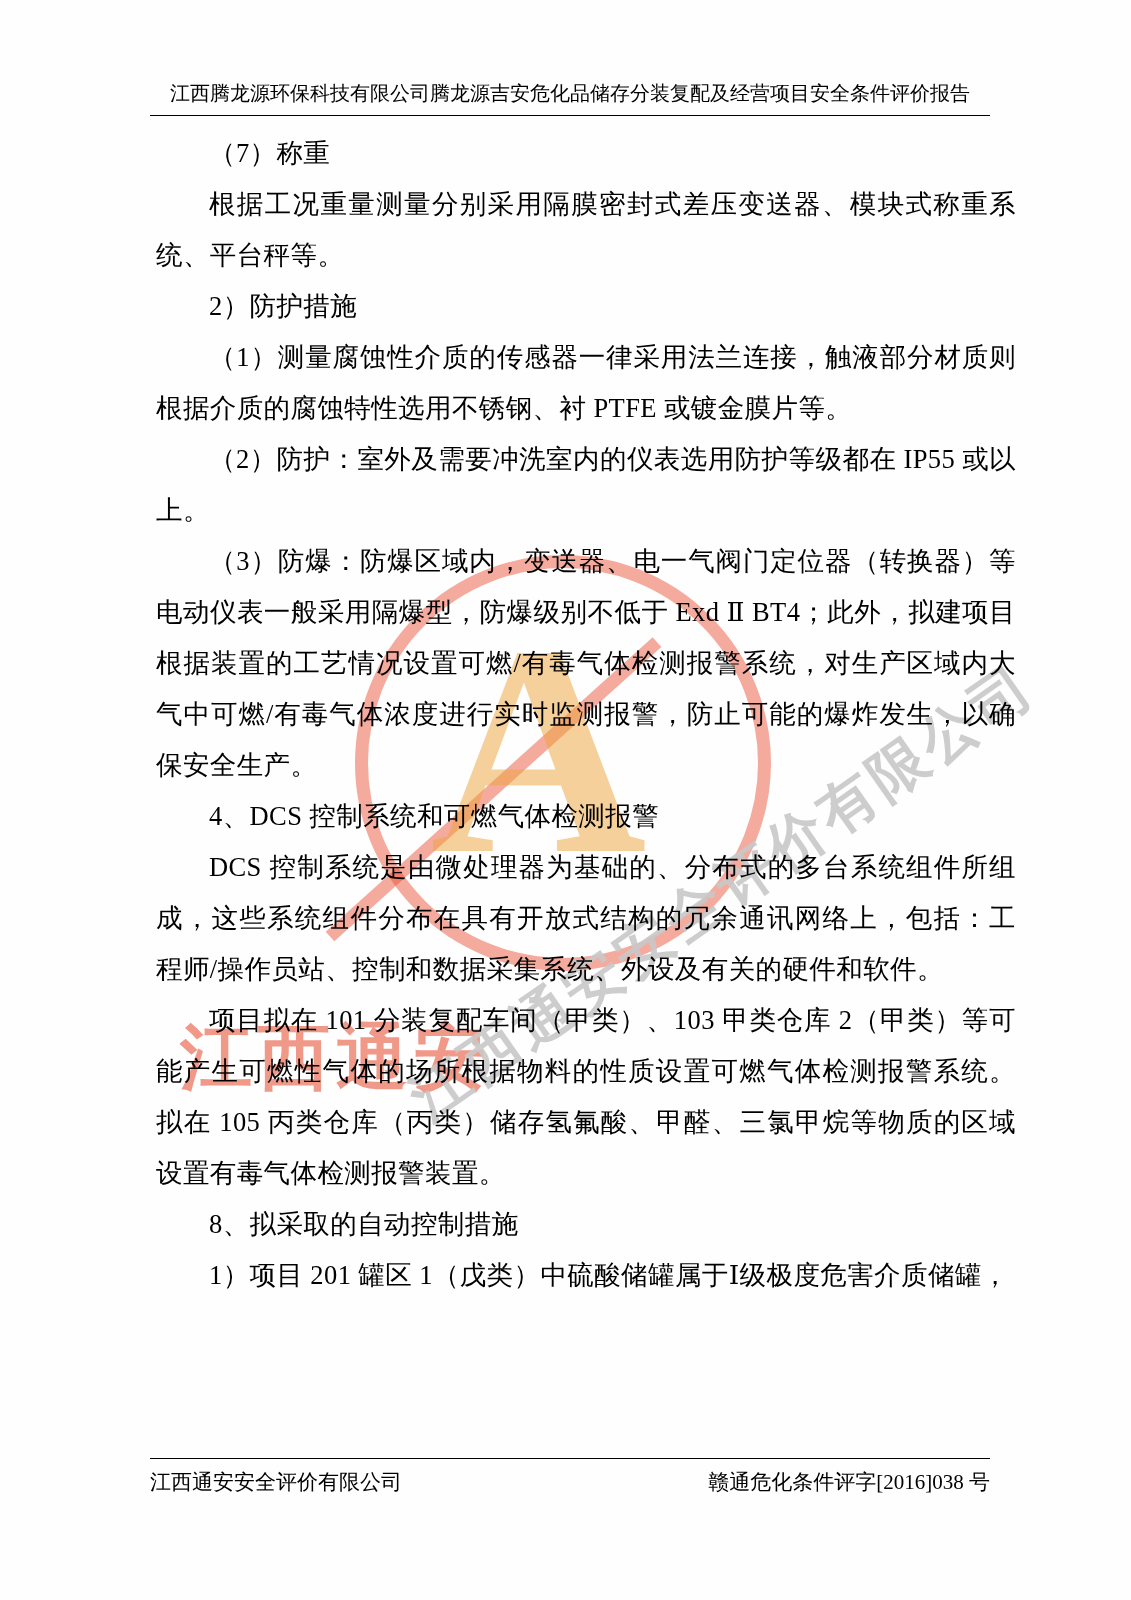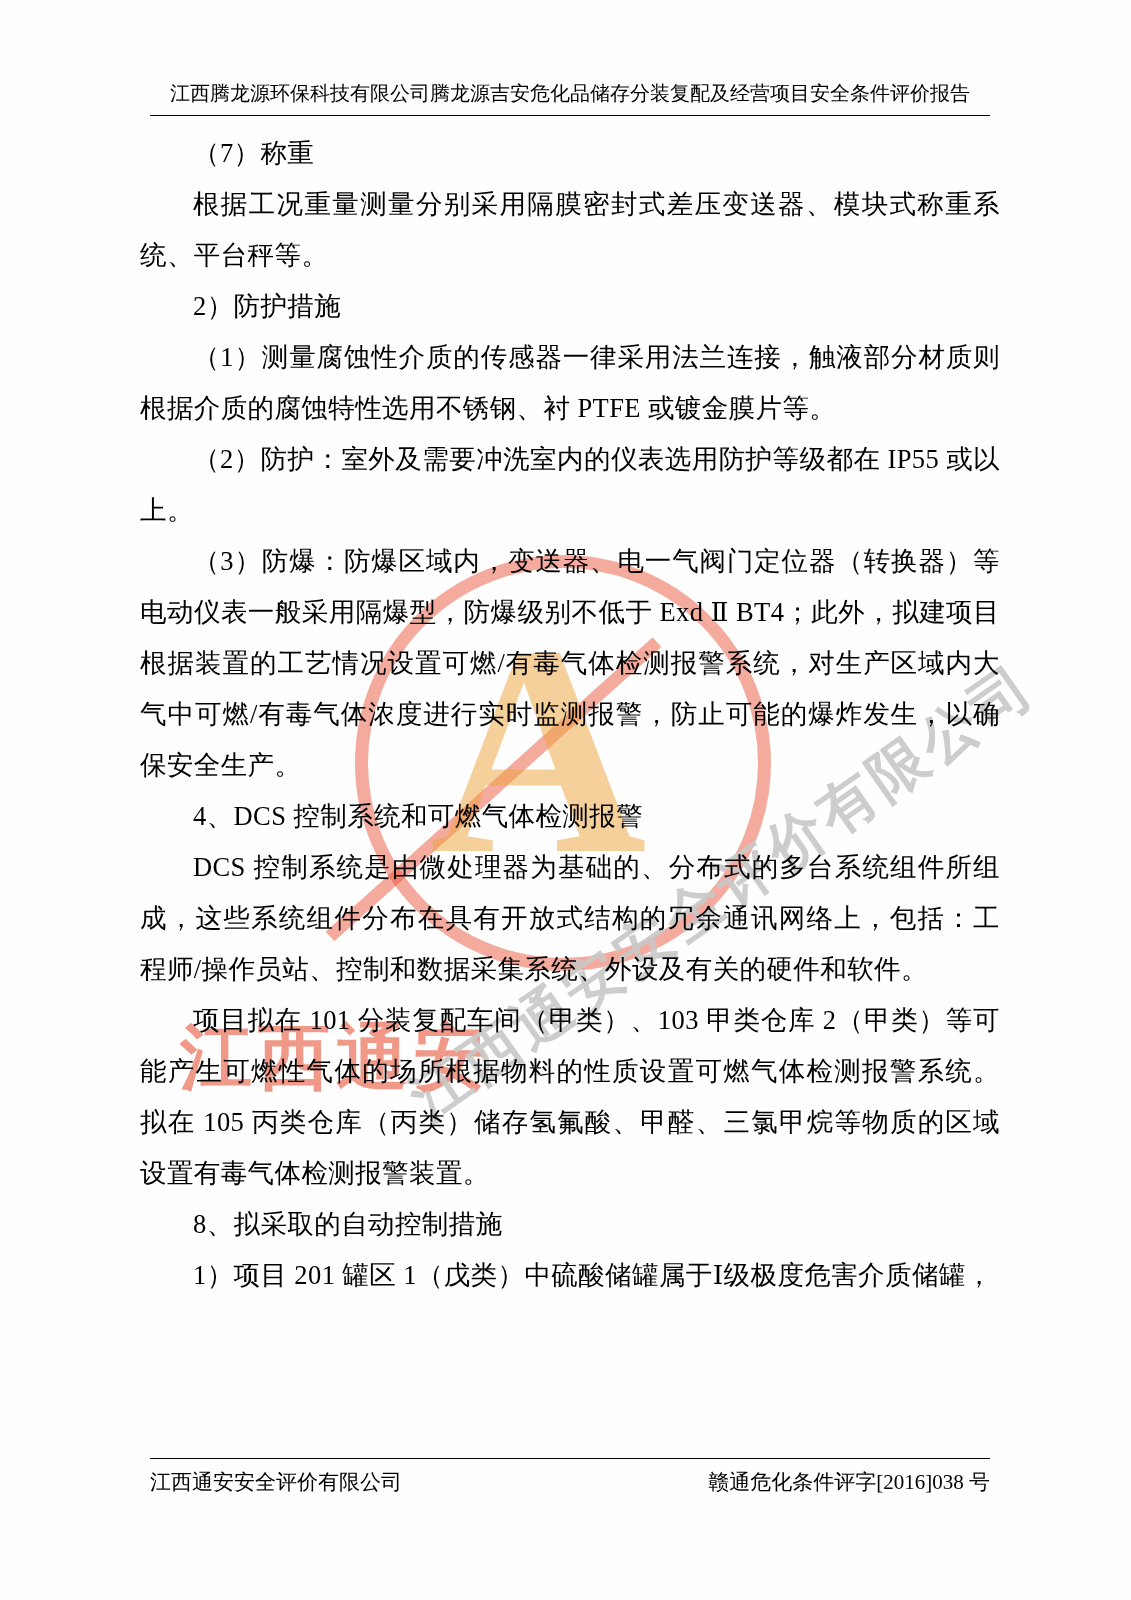--- a/index.html
+++ b/index.html
@@ -101,21 +101,21 @@
     font-family: "Liberation Serif", serif;
   }
   .header-rule {
     margin-top: 8px;
     border-bottom: 1.6px solid #000;
   }
 
   
   .content {
     position: absolute;
-    left: 140px;
+    left: 156px;
     top: 128px;
     width: 860px;
     z-index: 2;
   }
   .para {
     font-size: 26.5px;
     line-height: 51px;
     text-align: justify;
     text-justify: inter-ideograph;
     margin: 0;

